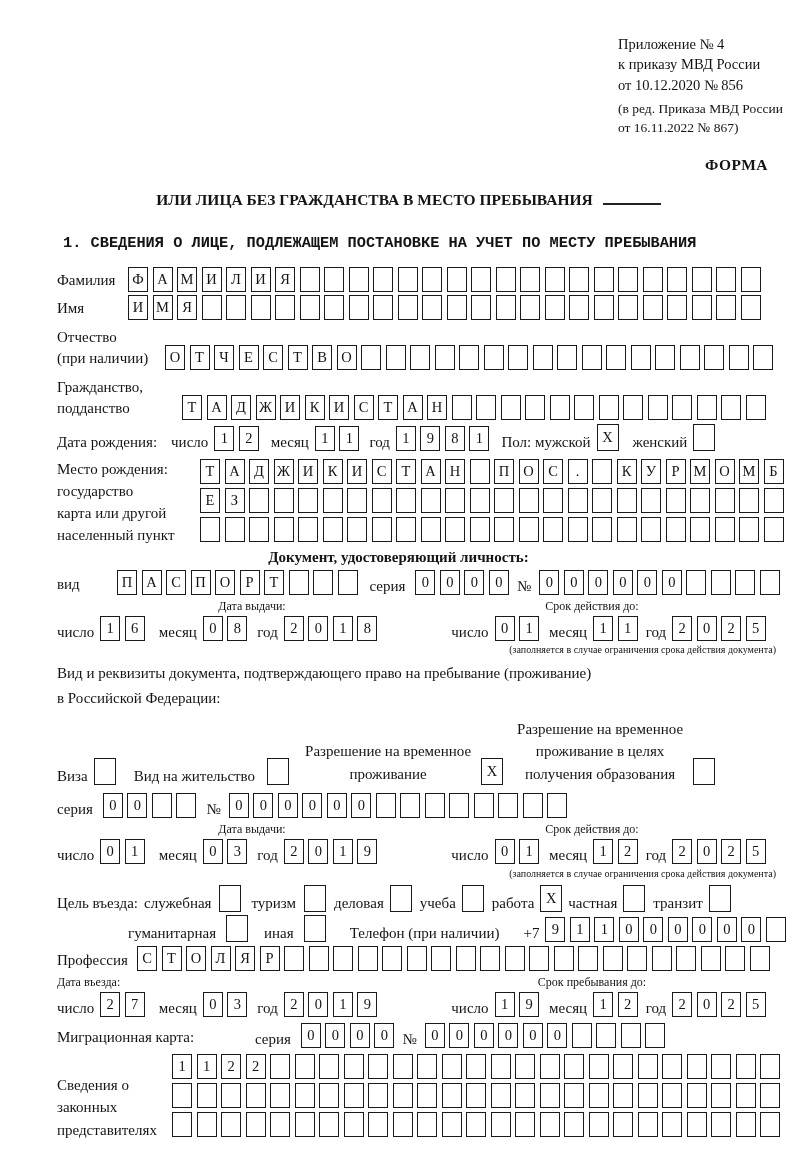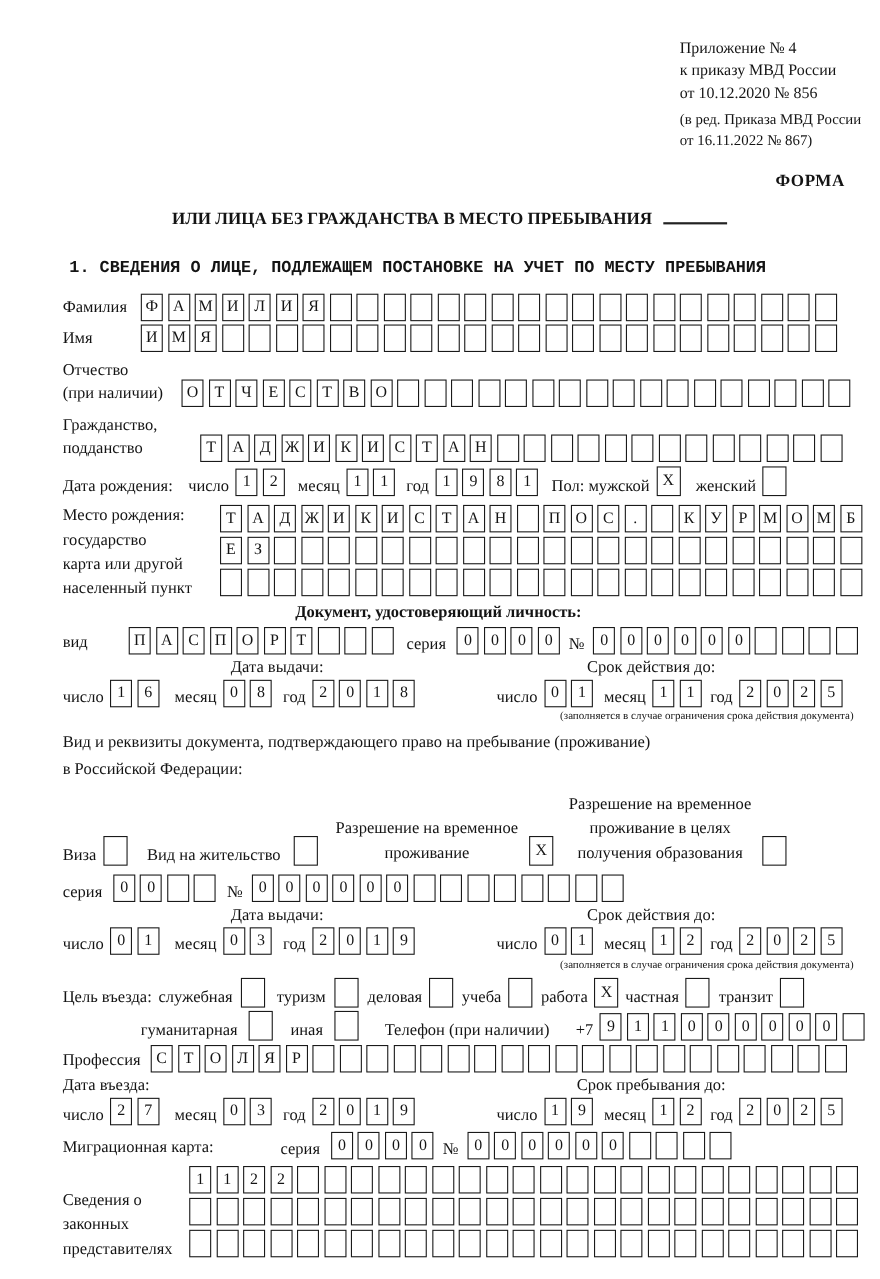--- a/index.html
+++ b/index.html
@@ -15,21 +15,21 @@
   .blank-line{display:inline-block;width:58px;height:13px;border-bottom:2px solid #222;margin-left:10px;}
   .sect{font-weight:bold;font-size:15.3px;margin:22px 0 15px 6px;font-family:Liberation Mono, monospace;}
   .frow{display:flex;align-items:flex-end;margin-bottom:3.5px;}
   .lbl{flex:none;padding-top:3px;line-height:1.45;}
   .mlbl{flex:none;padding-top:3px;margin-right:6px;}
   .boxes{display:inline-flex;gap:4.5px;flex:none;}
   .bx{box-sizing:border-box;width:20px;height:25px;border:1.7px solid #1a1a1a;background:#fff;
       display:inline-flex;align-items:center;justify-content:center;font-size:14.5px;flex:none;}
   .cbx .bx{width:22px;height:27px;}
   .brows .frow{margin-bottom:4px;}
-  .hdr2{display:flex;font-size:15px;margin-bottom:2px;}
+  .hdr2{display:flex;font-size:12px;margin-bottom:2px;}
   .note{font-size:10px;text-align:right;margin:2px 24px 6px 0;}
   .center{text-align:center;}
   .optlbl{display:inline-block;text-align:center;line-height:1.5;padding-top:3px;}
 </style>
 </head>
 <body>
 
 <div class="page">
 
   <div class="annex">

